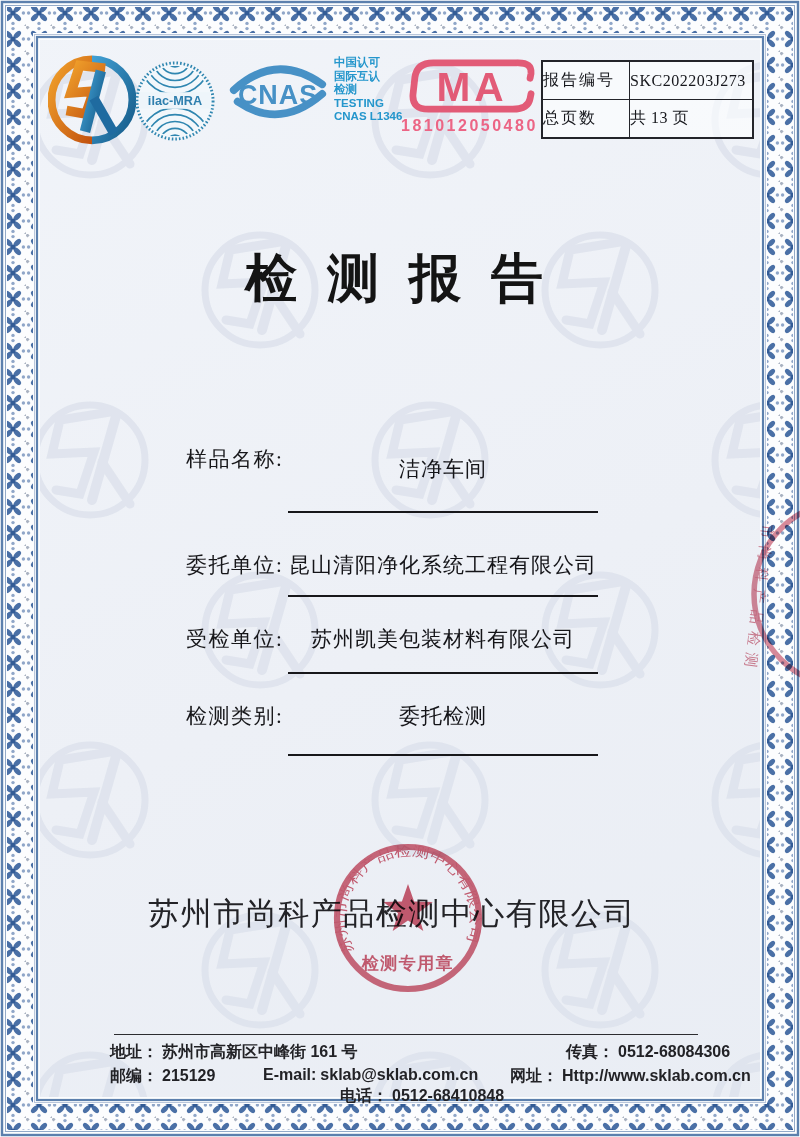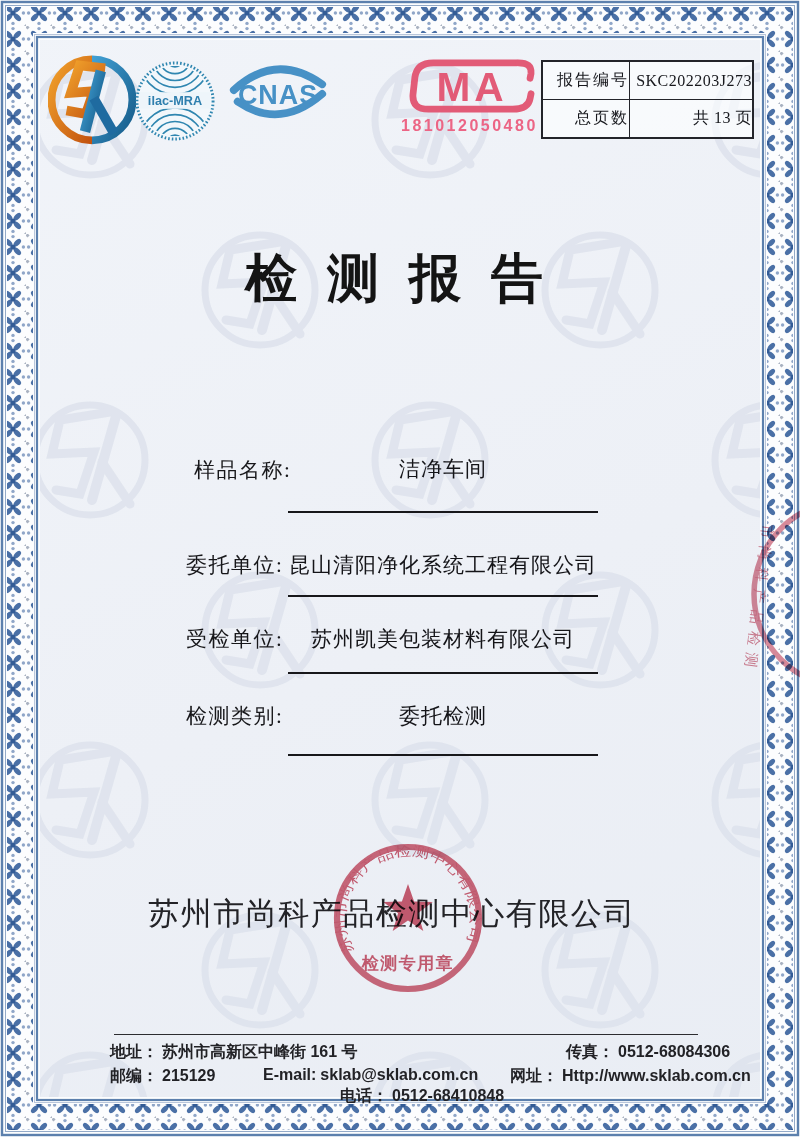--- a/index.html
+++ b/index.html
@@ -12,21 +12,21 @@
   svg{display:block;}
   
   .accred-lines{left:334px;top:56px;width:80px;line-height:13.5px;
     font-family:"Liberation Sans","DejaVu Sans",sans-serif;
     font-size:11.5px;font-weight:700;color:#2496cc;}
   .cma-number{left:401px;top:117px;font-family:"Liberation Sans",sans-serif;
     font-size:16px;font-weight:700;color:#ec6585;letter-spacing:2.5px;}
   
   .meta-table{left:541px;top:60px;border-collapse:collapse;background:rgba(252,253,255,.65);}
   .meta-table td{border:1.6px solid #23242a;font-size:16px;color:#17181d;
-    text-align:right;vertical-align:middle;padding:0;}
+    text-align:left;vertical-align:middle;padding:0;}
   .meta-table{border:2.6px solid #23242a;}
   .meta-table td.lbl{width:86px;height:37px;letter-spacing:2px;}
   .meta-table td.val{width:122px;height:37px;letter-spacing:0.5px;}
   
   .report-title{left:0;top:244px;width:788px;text-align:center;
     font-size:52px;font-weight:700;color:#141414;
     letter-spacing:30px;padding-left:30px;box-sizing:border-box;}
   
   .field-label{left:186px;font-size:21px;letter-spacing:1.5px;color:#17171a;font-weight:500;}
   .field-value{left:288px;width:310px;text-align:center;font-size:21px;
@@ -152,20 +152,27 @@
     <rect x="6" y="36" width="72" height="17" fill="#eef5fa"></rect>
     <text x="42" y="49" text-anchor="middle" font-family="Liberation Sans, sans-serif" font-size="13" font-weight="700" fill="#2f7fae">ilac-MRA</text>
   </svg>
 
   <svg class="abs" width="100" height="64" viewBox="0 0 104 64" style="left:228px;top:60px;">
     <path d="M 6,30 Q 50,-10 98,24" fill="none" stroke="#4791c6" stroke-width="8" stroke-linecap="round"></path>
     <path d="M 10,42 Q 54,72 98,34" fill="none" stroke="#4791c6" stroke-width="8" stroke-linecap="round"></path>
     <text x="52" y="45" text-anchor="middle" font-family="Liberation Sans, sans-serif" font-size="28" font-weight="800" fill="#4791c6" letter-spacing="1">CNAS</text>
   </svg>
 
+  <div class="abs accred-lines">
+    <div>中国认可</div>
+    <div>国际互认</div>
+    <div>检测</div>
+    <div>TESTING</div>
+    <div>CNAS L1346</div>
+  </div>
 
   <svg class="abs" width="128" height="60" viewBox="0 0 132 62" style="left:408px;top:56px;">
     <path d="M 112,7 L 26,7 Q 9,7 7,22 L 5,40 Q 4,55 21,55 L 108,55 Q 124,55 126,44 L 127,39" fill="none" stroke="#e25b77" stroke-width="7" stroke-linecap="round"></path>
     <path d="M 126,23 L 127,18 Q 128,7 114,7" fill="none" stroke="#e25b77" stroke-width="7" stroke-linecap="round"></path>
     <text x="66" y="46" text-anchor="middle" font-family="Liberation Sans, sans-serif" font-size="42" font-weight="800" fill="#e25b77" letter-spacing="4">MA</text>
   </svg>
   <div class="abs cma-number">181012050480</div>
 
   <table class="abs meta-table">
     <tbody>
@@ -175,21 +182,21 @@
       </tr>
       <tr>
         <td class="lbl">总页数</td>
         <td class="val">共 13 页</td>
       </tr>
     </tbody>
   </table>
 
   <div class="abs report-title">检测报告</div>
 
-  <div class="abs field-label" style="top:456px;margin-left:8px;">样品名称:</div>
+  <div class="abs field-label" style="top:445px;">样品名称:</div>
   <div class="abs field-value" style="top:455px;">洁净车间</div>
   <div class="abs field-line" style="top:511px;"></div>
 
   <div class="abs field-label" style="top:551px;">委托单位:</div>
   <div class="abs field-value" style="top:551px;">昆山清阳净化系统工程有限公司</div>
   <div class="abs field-line" style="top:595px;"></div>
 
   <div class="abs field-label" style="top:625px;">受检单位:</div>
   <div class="abs field-value" style="top:625px;">苏州凯美包装材料有限公司</div>
   <div class="abs field-line" style="top:672px;"></div>

